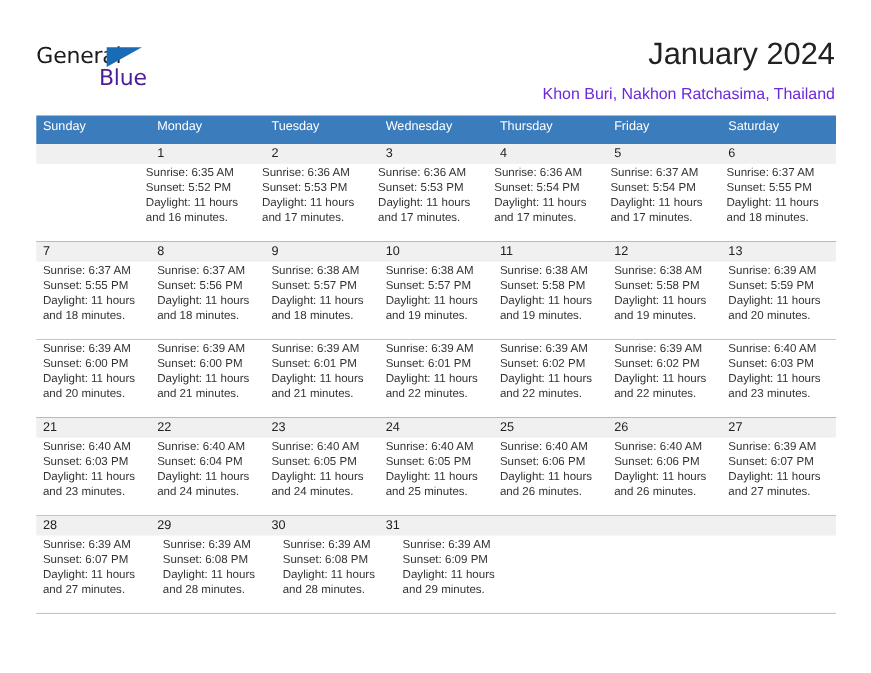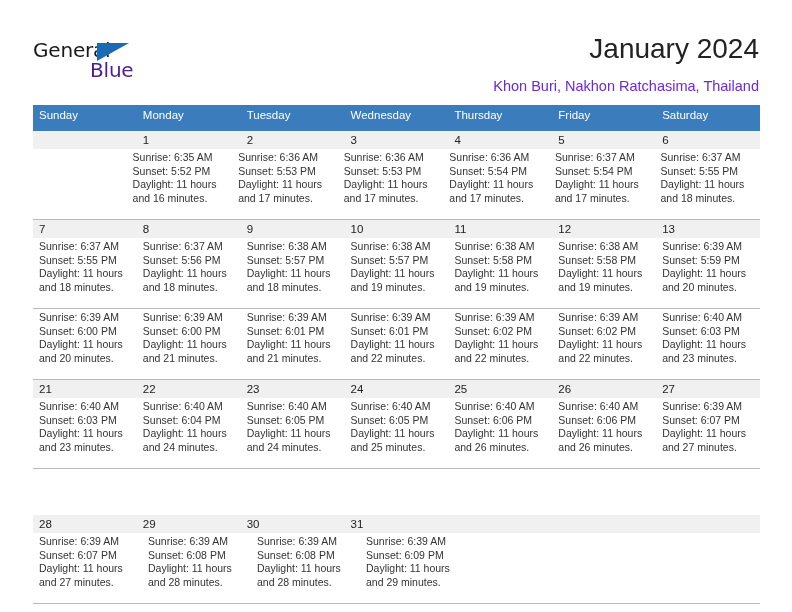--- a/index.html
+++ b/index.html
@@ -101,21 +101,20 @@
     line-height: 21px;
     padding-left: 6px;
     box-sizing: border-box;
     white-space: nowrap;
   }
   .week {
     border-bottom: 1px solid #b9b9b9;
   }
   .week:last-child {
     border-bottom: 1px solid #b9b9b9;
-    margin-top: 46px;
   }
   .daynum-row {
     display: flex;
     background: #f0f0f0;
     height: 18px;
   }
   .daynum {
     flex: 1 1 0;
     font-size: 11.5px;
     line-height: 18px;

